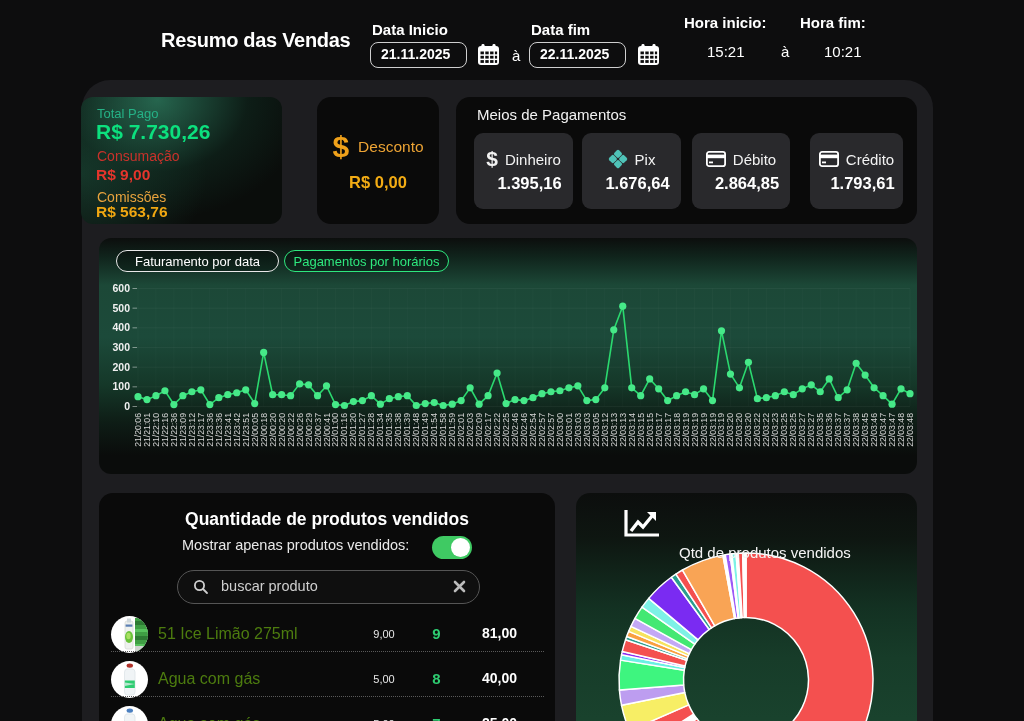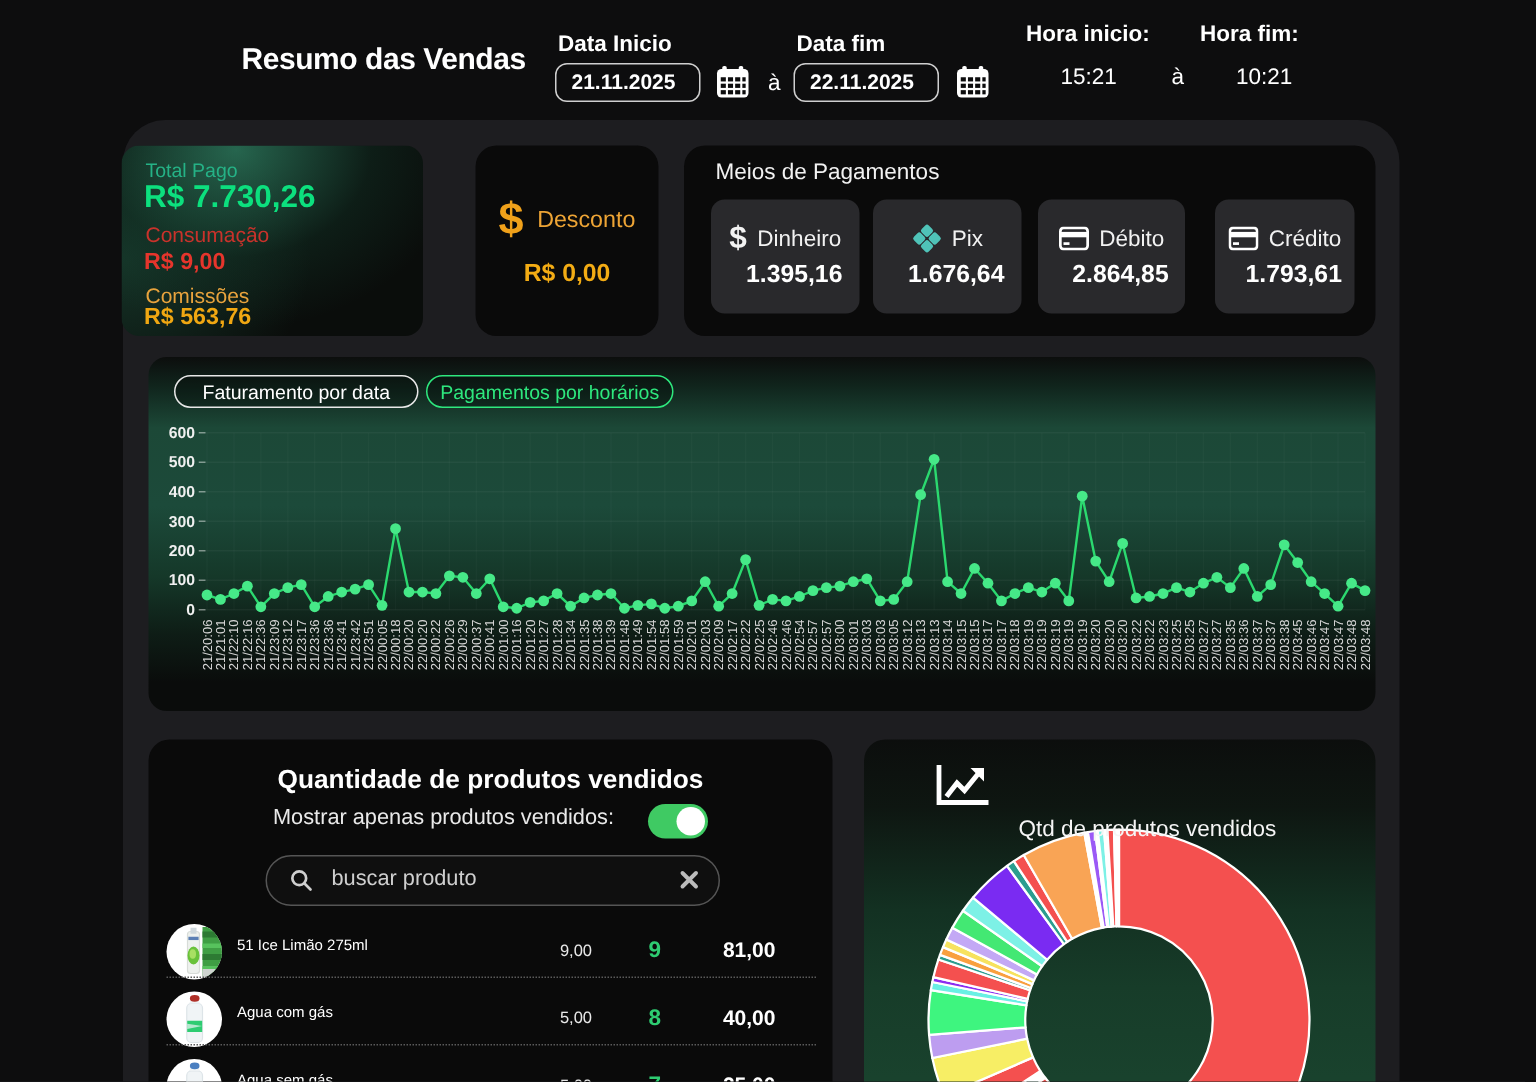--- a/index.html
+++ b/index.html
@@ -40,21 +40,21 @@
 #donutcard{left:576px;top:493px;width:341px;height:300px;
 background:linear-gradient(180deg,#0c0e0d 0%,#0e1611 15%,#133122 38%,#173c29 55%,#19422d 75%,#1a452f 100%);overflow:hidden;}
 #prodtitle{left:99px;width:456px;text-align:center;top:509px;font-size:17.5px;font-weight:bold;color:#fff;}
 #togglerow{left:182px;top:537px;font-size:14.5px;color:#e9e9e9;}
 #toggle{left:432px;top:536px;width:40px;height:23px;border-radius:12px;background:#3fca63;}
 #toggle .knob{position:absolute;right:2px;top:2px;width:19px;height:19px;border-radius:50%;background:#fff;}
 #search{left:177px;top:570px;width:301px;height:32px;border:1px solid #555;border-radius:17px;background:#0f0f0f;}
 #search .ph{position:absolute;left:43px;top:7px;font-size:14.5px;color:#cfcfcf;}
 .prow{position:absolute;left:99px;width:456px;height:44px;}
 .avatar{position:absolute;left:12px;top:3px;width:37px;height:37px;border-radius:50%;background:#fff;overflow:hidden;}
-.pname{position:absolute;left:59px;top:12px;font-size:10px;color:#ffffff;}
+.pname{position:absolute;left:59px;top:12px;font-size:16px;color:#4d7c0f;}
 .pprice{position:absolute;left:255px;width:60px;text-align:center;top:15px;font-size:11px;color:#e8e8e8;}
 .pqty{position:absolute;left:320px;width:35px;text-align:center;top:12px;font-size:15px;font-weight:bold;color:#2ecc71;}
 .ptot{position:absolute;right:38px;top:12px;font-size:14px;font-weight:bold;color:#fff;}
 .psep{position:absolute;left:111px;width:433px;border-top:1px dotted #5a5a5a;}
 #donuttitle{left:679px;top:544px;font-size:15px;color:#f5f5f5;}
 </style>
 </head>
 <body>
 <div class="abs" id="wrapper"></div>
 

